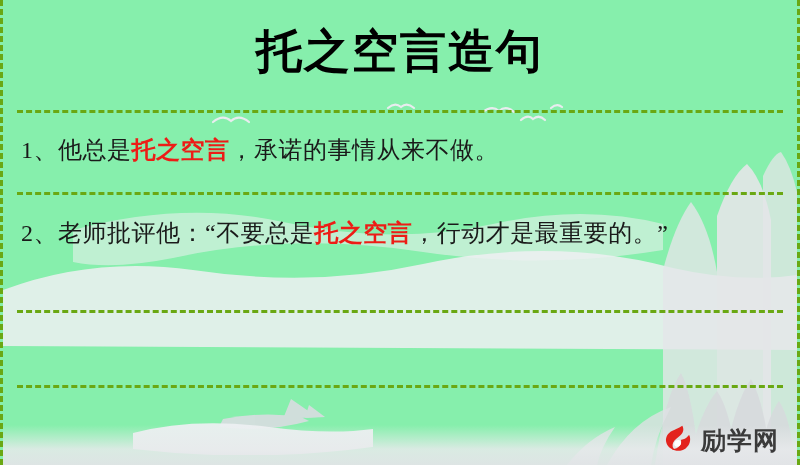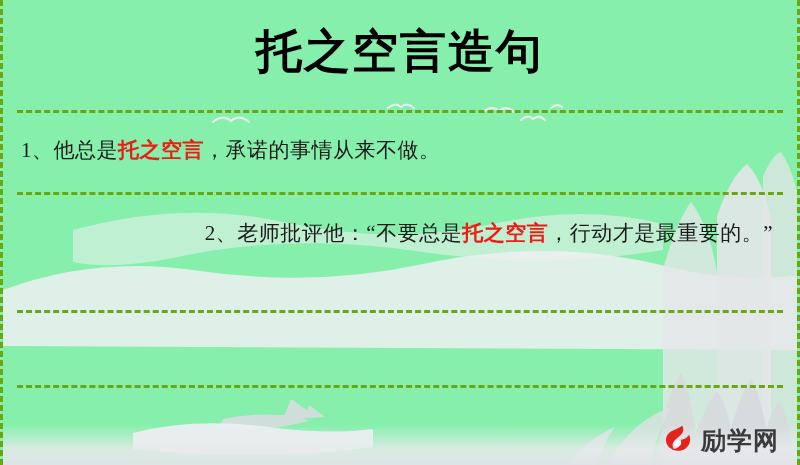--- a/index.html
+++ b/index.html
@@ -66,27 +66,27 @@
     line-height: 1.1;
   }
 
   
   .sentence {
     position: absolute;
     left: 18px;
     right: 24px;
     z-index: 4;
     font-family: "Liberation Serif", "DejaVu Serif", serif;
-    font-size: 21px;
+    font-size: 24px;
     line-height: 38px;
     color: #1a1a1a;
     letter-spacing: 0.5px;
   }
   #sentence-1 { top: 131px; }
-  #sentence-2 { top: 214px; text-align: right; }
+  #sentence-2 { top: 214px; }
   #sentence-3 { top: 330px; }
 
   .hl {
     color: #ed1c16;
     font-weight: bold;
   }
 
   
   #logo {
     position: absolute;

